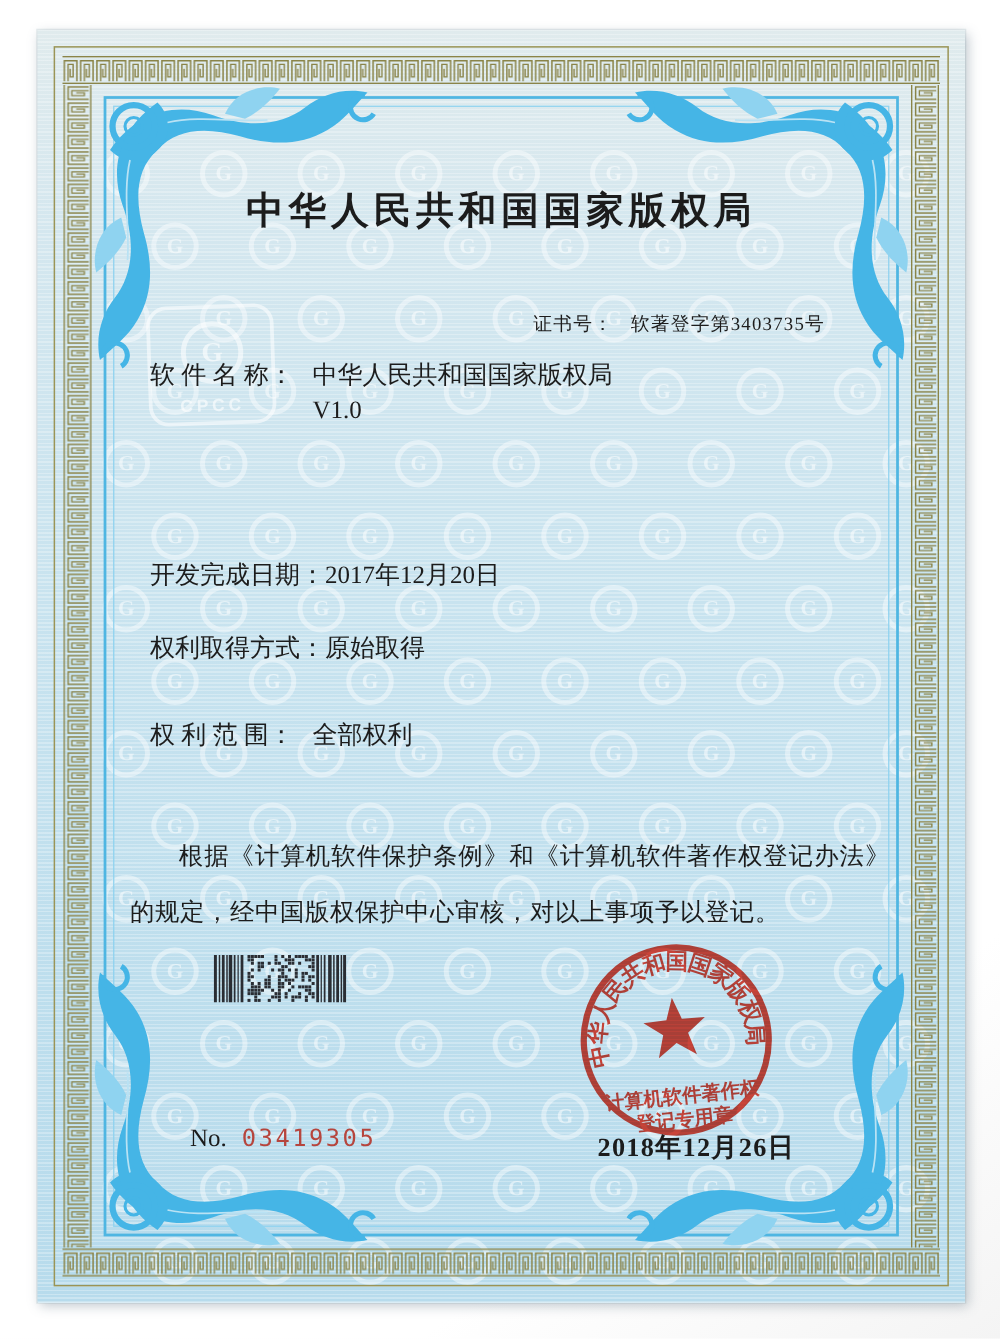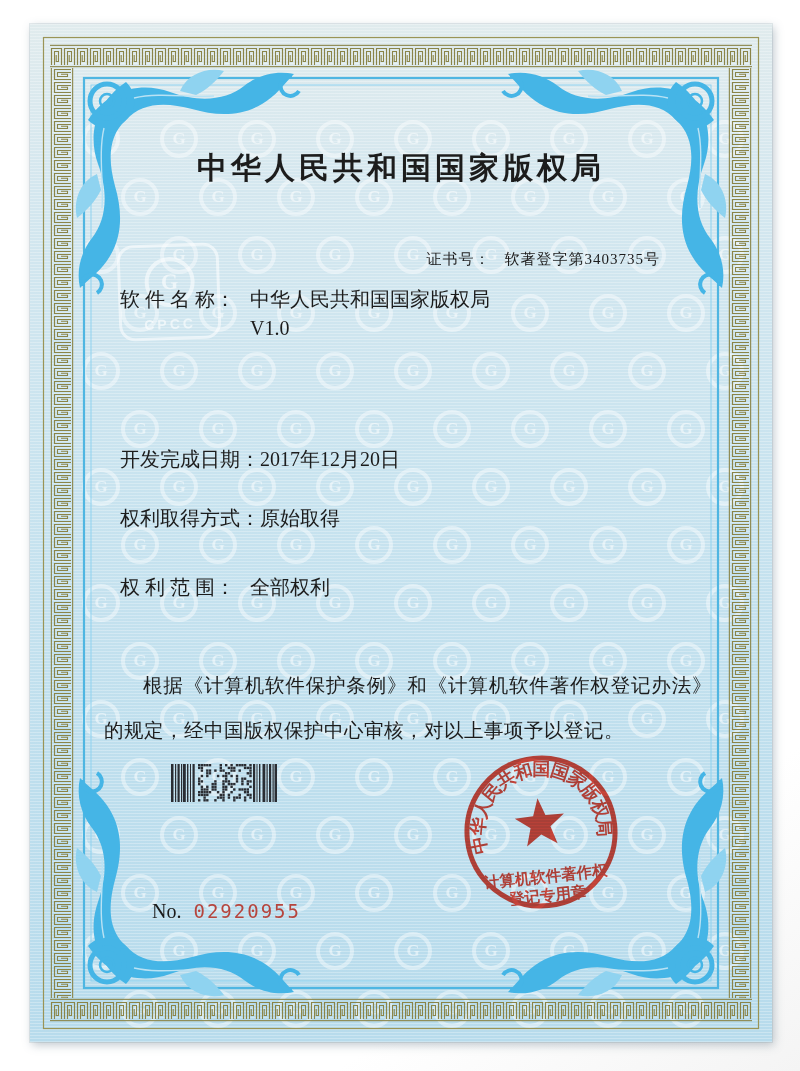--- a/index.html
+++ b/index.html
@@ -417,23 +417,24 @@
           <rect x="78.30000000000001" y="5.4" width="2.4" height="2.4" fill="#2a2d33"></rect>
           <rect x="78.30000000000001" y="8.100000000000001" width="2.4" height="2.4" fill="#2a2d33"></rect>
           <rect x="78.30000000000001" y="10.8" width="2.4" height="2.4" fill="#2a2d33"></rect>
           <rect x="78.30000000000001" y="16.200000000000003" width="2.4" height="2.4" fill="#2a2d33"></rect>
           <rect x="78.30000000000001" y="21.6" width="2.4" height="2.4" fill="#2a2d33"></rect>
           <rect x="78.30000000000001" y="29.700000000000003" width="2.4" height="2.4" fill="#2a2d33"></rect>
           <rect x="78.30000000000001" y="32.400000000000006" width="2.4" height="2.4" fill="#2a2d33"></rect>
         </svg>
 
       <div class="serial">
-        <span class="serial-label">No.</span><span class="serial-num">02920955</span>
-      </div>
-
+        <span class="serial-label">No.</span><span class="serial-num">03419305</span>
+      </div>
+
+      <div class="issue-date">2018年12月26日</div>
     </div>
 
     <svg class="seal" viewBox="0 0 200 200">
       <circle cx="100" cy="100" r="74" fill="none" stroke="#e23a2c" stroke-width="5"></circle>
       <polygon fill="#e23a2c" points="100,66 106.2,83.5 124.7,84 110,95.2 115.3,113 100,102.5 84.7,113 90,95.2 75.3,84 93.8,83.5"></polygon>
       <path id="sealArc" d="M44.9,114.8 A57,57 0 1 1 155.1,114.8" fill="none"></path>
       <text font-size="18" font-weight="700" fill="#e23a2c" letter-spacing="1" font-family="Liberation Serif, DejaVu Serif, serif">
         <textPath href="#sealArc" startOffset="0" textLength="205">中华人民共和国国家版权局</textPath>
       </text>
       <text x="100" y="150" text-anchor="middle" font-size="15.5" font-weight="700" fill="#e23a2c" font-family="Liberation Serif, DejaVu Serif, serif">计算机软件著作权</text>

